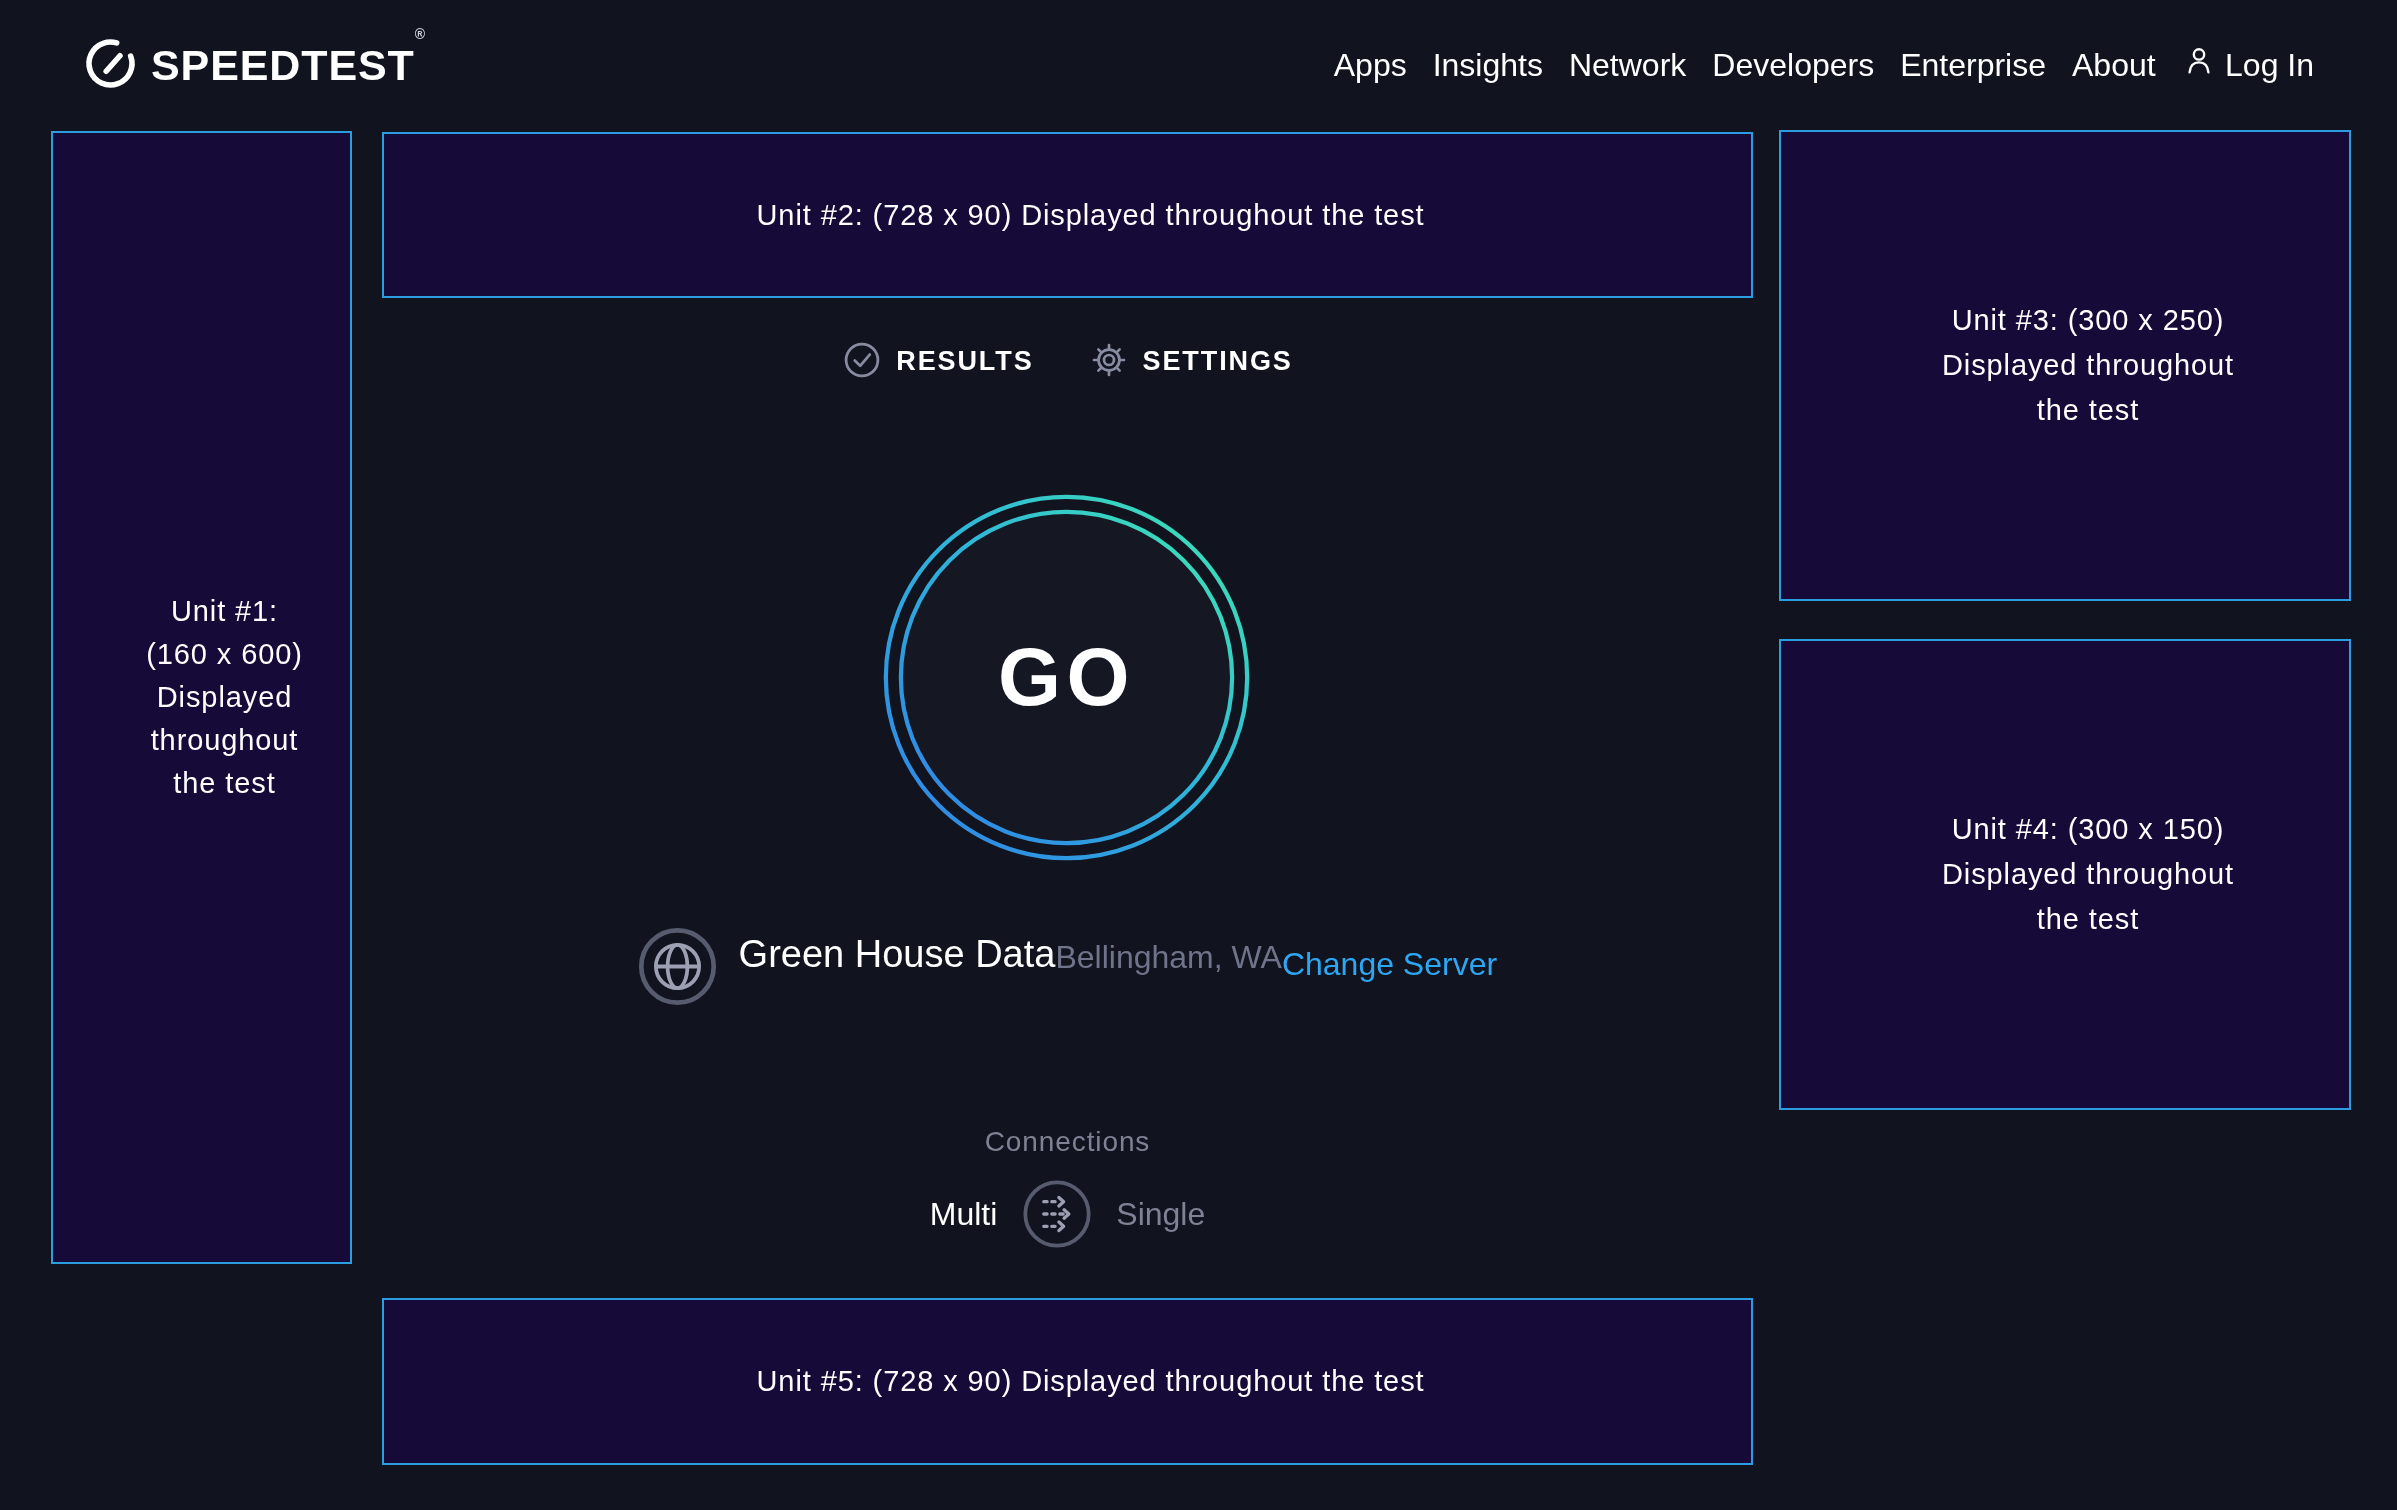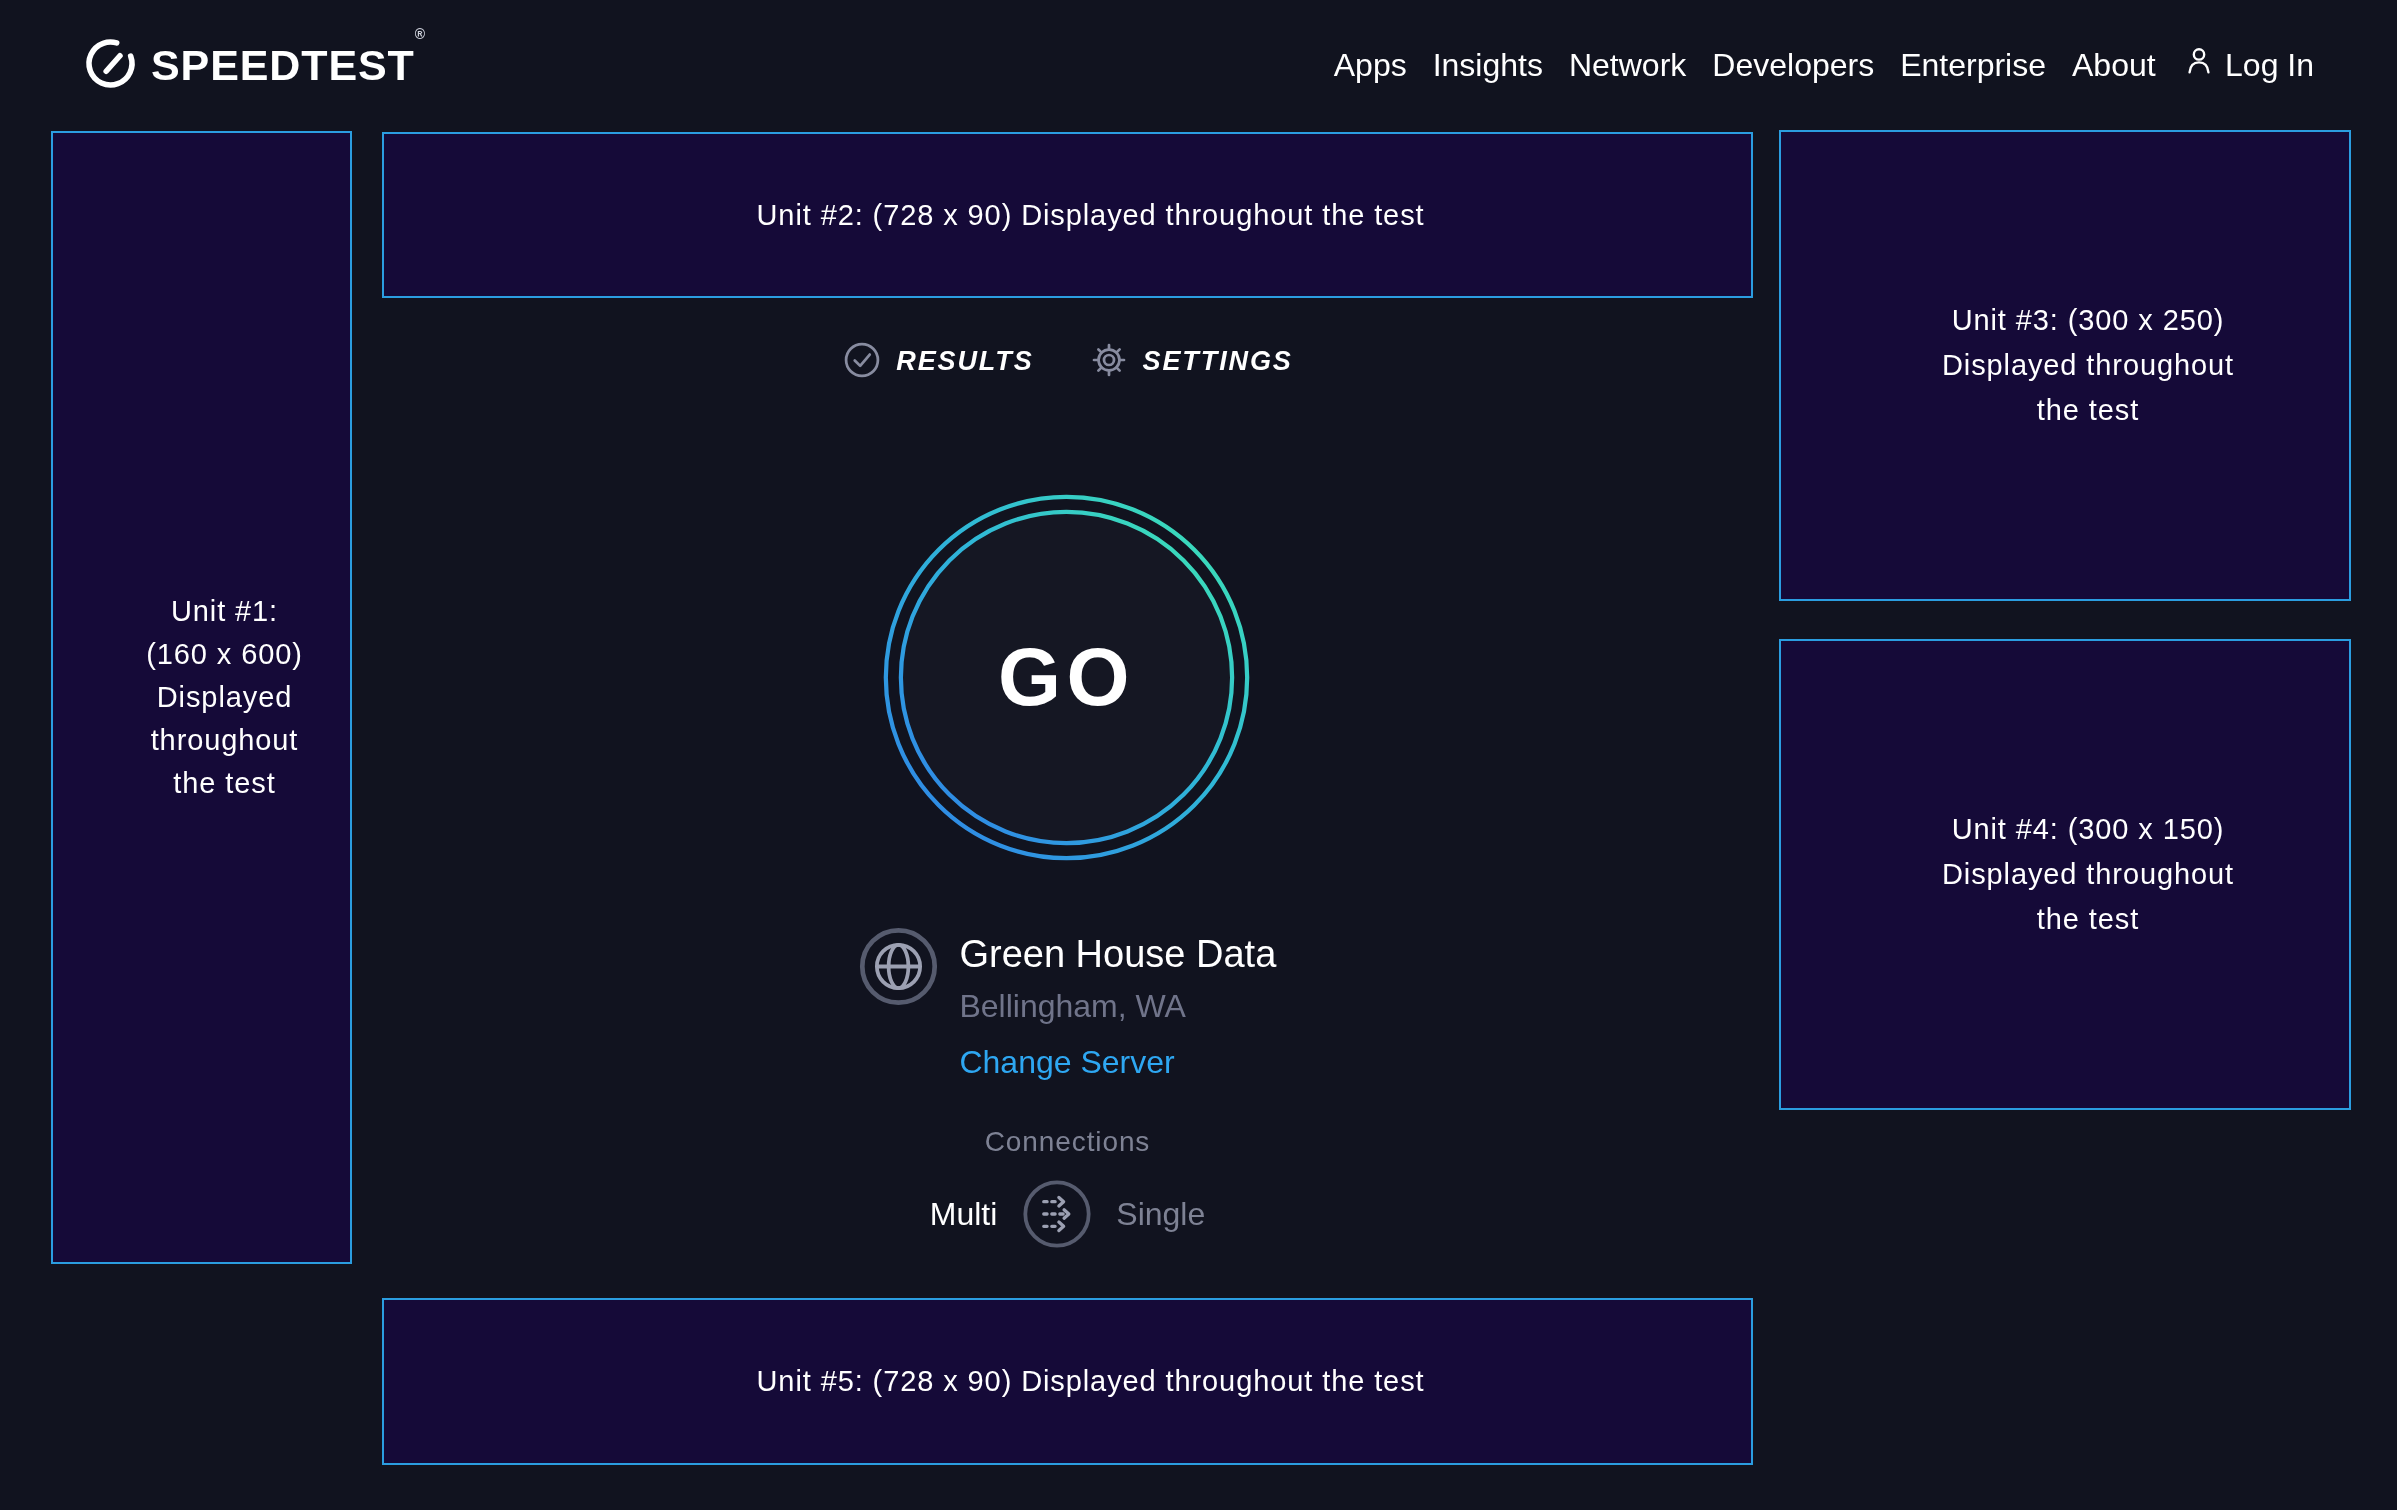--- a/index.html
+++ b/index.html
@@ -32,21 +32,21 @@
   }
   #ad1 { left:51px;   top:131px;  width:301px;  height:1133px; line-height:43px; }
   #ad2 { left:382px;  top:132px;  width:1371px; height:166px; }
   #ad3 { left:1779px; top:130px;  width:572px;  height:471px; }
   #ad4 { left:1779px; top:639px;  width:572px;  height:471px; }
   #ad5 { left:382px;  top:1298px; width:1371px; height:167px; }
 
   
   .centercol { position:absolute; left:382px; width:1371px; }
 
-  .tabs { top:340px; display:flex; justify-content:center; align-items:center; gap:55px;font-style:italic; }
+  .tabs { top:340px; display:flex; justify-content:center; align-items:center; gap:55px; }
   .tab { display:flex; align-items:center; gap:14px; cursor:pointer; }
   .tab-label { font-size:27px; font-weight:700; letter-spacing:1.9px; color:#fff; }
 
   .go-wrap { position:absolute; left:883px; top:494px; width:367px; height:367px; cursor:pointer; }
   .go-wrap svg { position:absolute; left:0; top:0; }
   .go-label {
     position:absolute; left:0; top:0; width:367px; height:367px;
     display:flex; align-items:center; justify-content:center;
     font-size:81px; font-weight:700; letter-spacing:5.6px; color:#fff;
   }
@@ -57,21 +57,21 @@
   .isp-name { font-size:35px; font-weight:400; letter-spacing:1.9px; color:#fff; line-height:41px; margin-top:7.5px; }
   .isp-redacted {
     width:200px; height:28px; margin-top:15px; border-radius:2.8px; opacity:.8;
     background:repeating-linear-gradient(90deg,
       rgba(150,155,175,.60) 0 11.3px, rgba(70,75,95,.30) 11.3px 19px,
       rgba(125,130,155,.55) 19px 29px, rgba(45,50,70,.45) 29px 40px,
       rgba(160,165,185,.50) 40px 51px, rgba(60,65,85,.35) 51px 58px);
     filter:blur(1.4px);
   }
   .server-block { display:flex; align-items:flex-start; }
-  .server-texts { display:flex; flex-direction:column; align-items:flex-start; margin-left:21.7px;text-align:center; }
+  .server-texts { display:flex; flex-direction:row; align-items:flex-start; margin-left:21.7px;text-align:center; }
   .server-name { font-size:38px; font-weight:500; color:#fff; line-height:43px; margin-top:5.6px; }
   .server-loc { font-size:32px; color:#70748a; margin-top:12.2px; }
   .server-change { font-size:32px; color:#2ea7f2; margin-top:19px; cursor:pointer; }
 
   .connections { top:1126px; display:flex; flex-direction:column; align-items:center; }
   .connections-label { font-size:28px; color:#7e8294; letter-spacing:0.9px; }
   .conn-toggle-row { display:flex; align-items:center; gap:24.5px; margin-top:21px; }
   .conn-multi { font-size:32px; color:#fff; cursor:pointer; }
   .conn-single { font-size:32px; color:#7e8294; cursor:pointer; }
   .conn-toggle { cursor:pointer; display:flex; }

